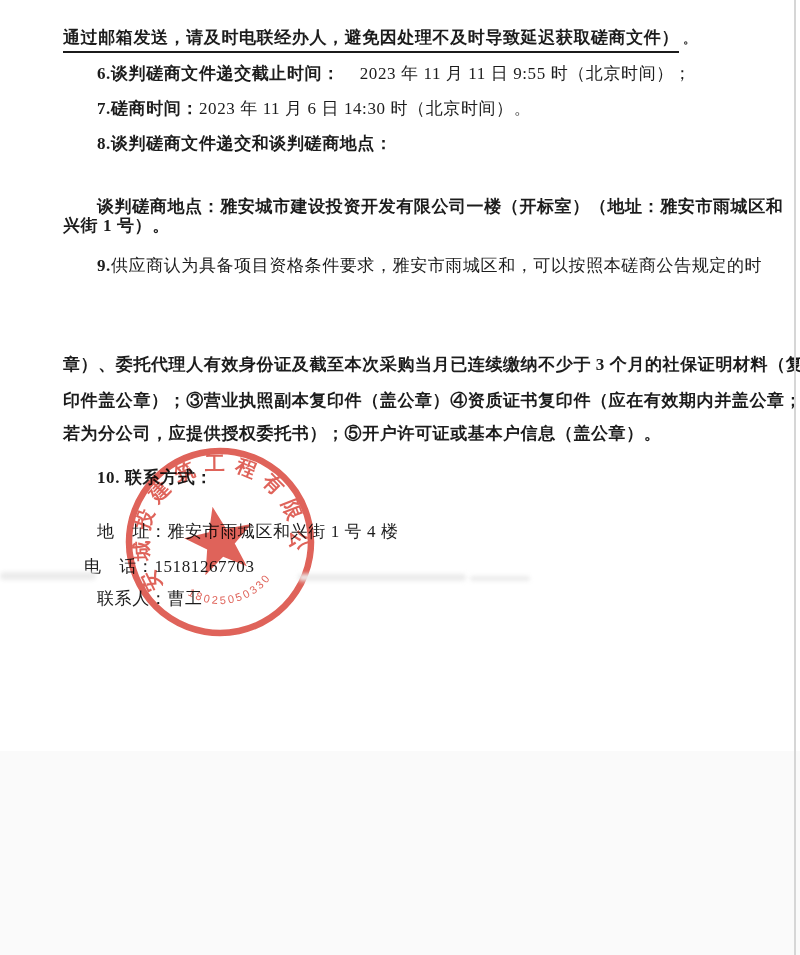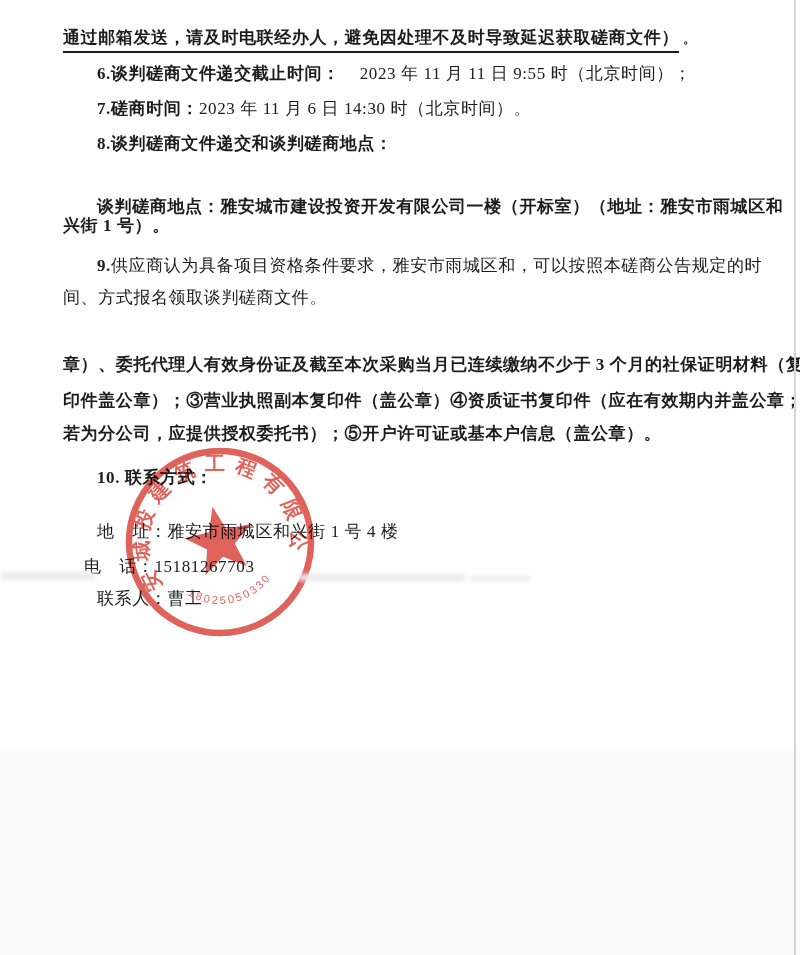--- a/index.html
+++ b/index.html
@@ -83,21 +83,20 @@
 
   <div class="line bold" style="left:97px; top:134px;text-align:center;">8.谈判磋商文件递交和谈判磋商地点：</div>
 
 
   <div class="line bold" style="left:97px; top:197px;">谈判磋商地点：雅安城市建设投资开发有限公司一楼（开标室）（地址：雅安市雨城区和</div>
   <div class="line bold" style="left:63px; top:216px;">兴街 1 号）。</div>
 
   <div class="line" style="left:97px; top:256px;">
     <span class="bold">9.</span><span>供应商认为具备项目资格条件要求，雅安市雨城区和，可以按照本磋商公告规定的时</span>
   </div>
-  <div class="line" style="left:63px; top:288px;">间、方式报名领取谈判磋商文件。</div>
 
   <div class="line bold" style="left:63px; top:355px;">章）、委托代理人有效身份证及截至本次采购当月已连续缴纳不少于 3 个月的社保证明材料（复</div>
   <div class="line bold" style="left:63px; top:391px;">印件盖公章）；③营业执照副本复印件（盖公章）④资质证书复印件（应在有效期内并盖公章；</div>
   <div class="line bold" style="left:63px; top:424px;font-family:Liberation Serif, serif;">若为分公司，应提供授权委托书）；⑤开户许可证或基本户信息（盖公章）。</div>
 
   <div class="line bold" style="left:97px; top:468px;">10. 联系方式：</div>
 
 
   <div class="line" style="left:97px; top:522px;">
     <span>地　址：</span><span>雅安市雨城区和兴街 1 号 4 楼</span>

